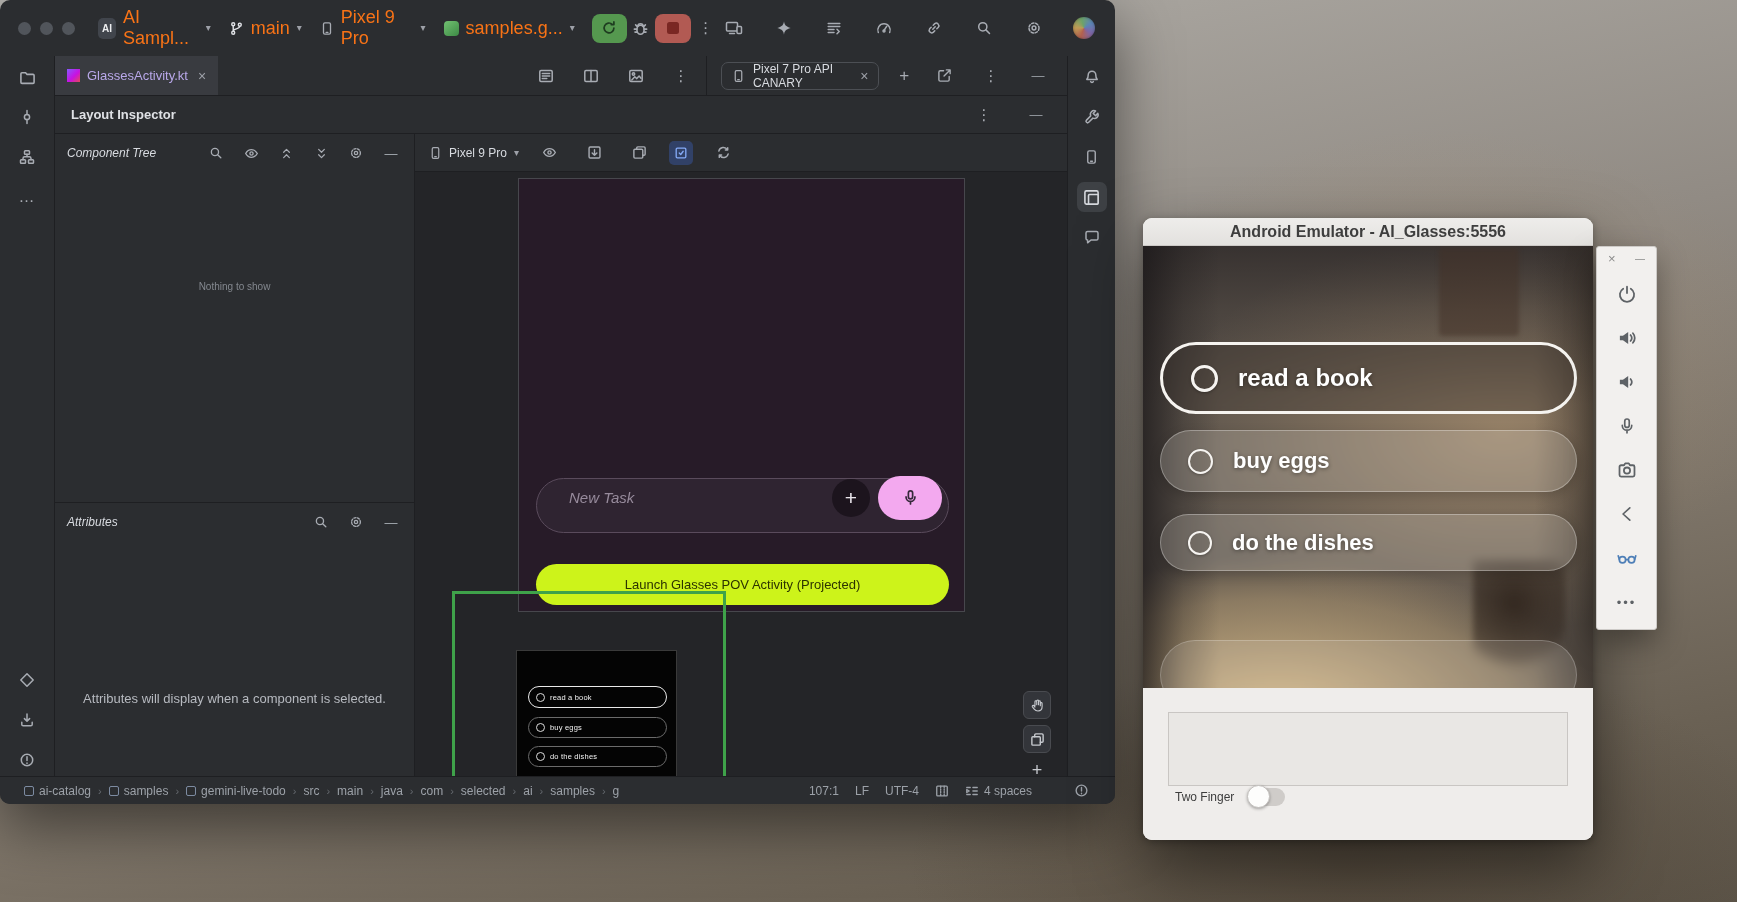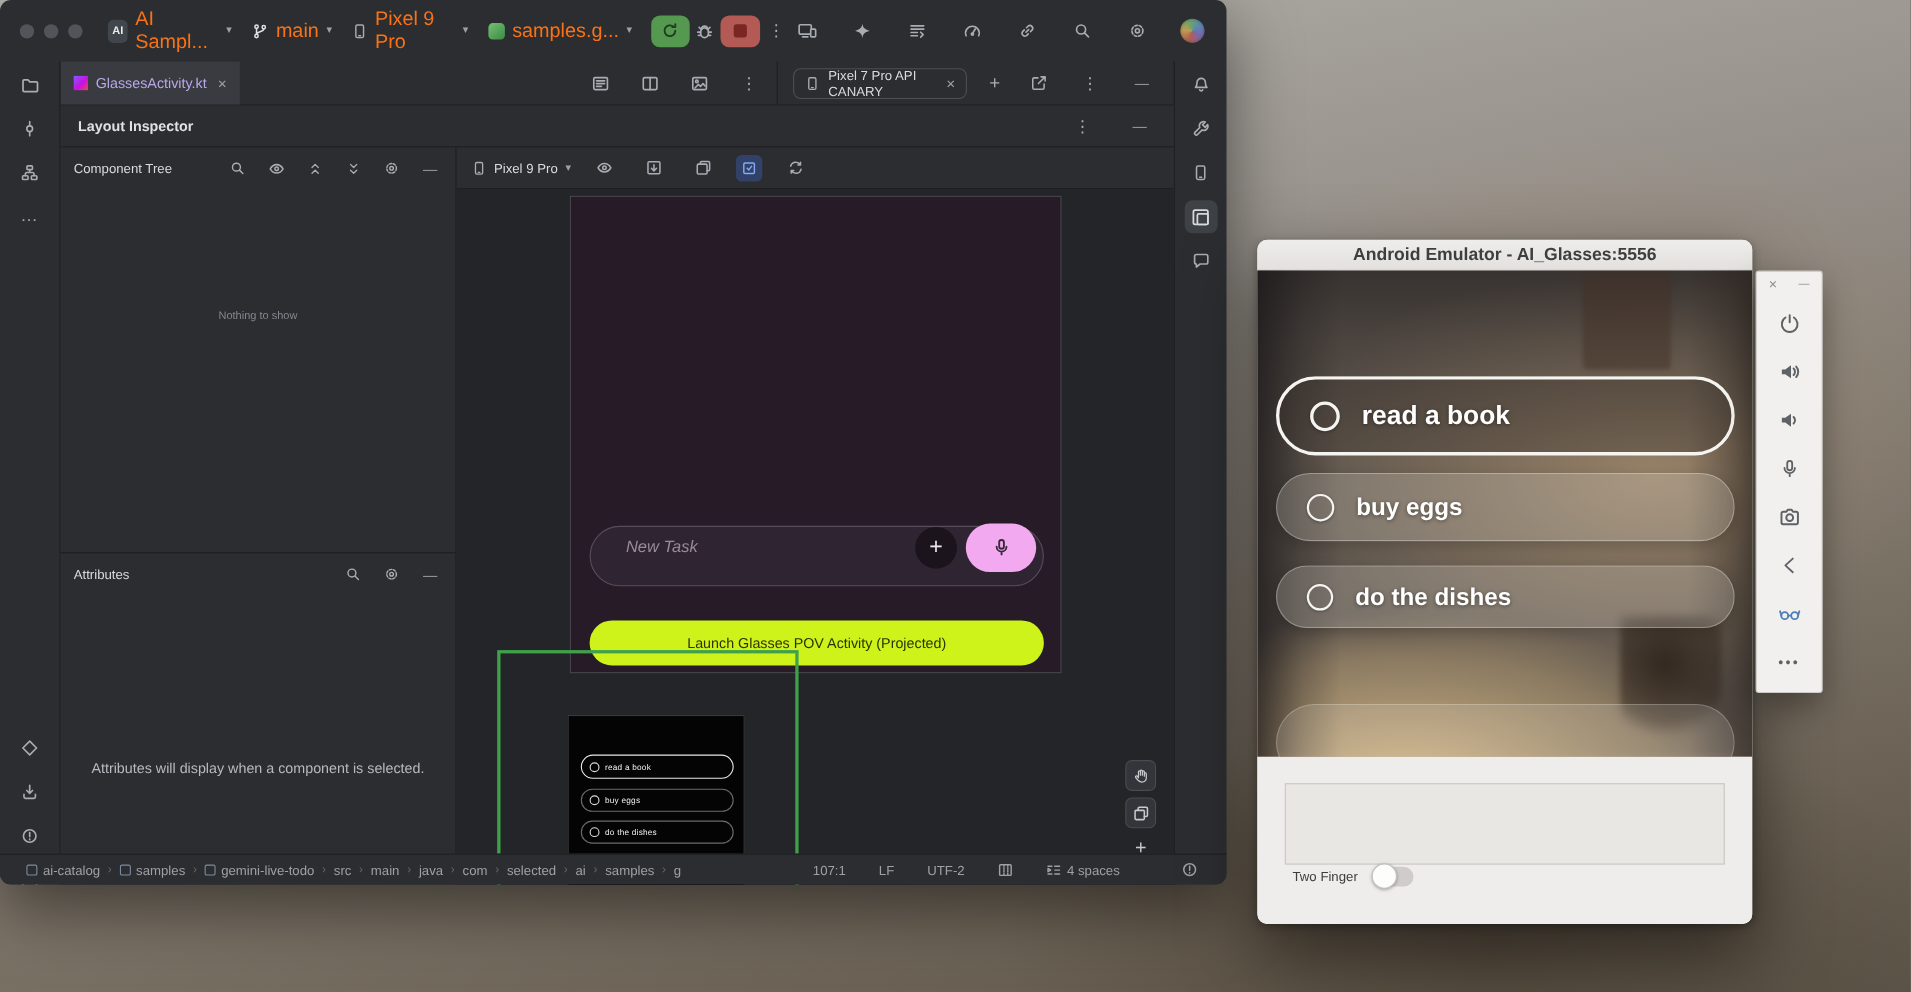--- a/index.html
+++ b/index.html
@@ -51,21 +51,21 @@
   .strip-btn { position:absolute; left:50%; transform:translateX(-50%); width:30px; height:30px; border-radius:7px; display:flex; align-items:center; justify-content:center; color:#a8acb3; }
   .strip-btn.selected { background:#3e4145; color:#d6d9de; }
 
   
   .li { position:absolute; left:55px; top:96px; width:1012px; height:778px; display:flex; flex-direction:column; background:#2b2d30; }
   .li-header { flex:0 0 38px; display:flex; align-items:center; padding:0 16px; border-bottom:1px solid #1e1f22; }
   .li-title { font-size:13px; font-weight:600; color:#dfe1e5; }
   .li-actions { margin-left:auto; display:flex; align-items:center; gap:22px; color:#a8acb3; }
   .li-body { flex:1; display:flex; min-height:0; }
   .li-left { flex:0 0 360px; border-right:1px solid #1e1f22; display:flex; flex-direction:column; }
-  .sec-header { flex:0 0 38px; display:flex; align-items:center; padding:0 12px; font-size:12px; color:#d8dbe0; }
+  .sec-header { flex:0 0 38px; display:flex; align-items:center; padding:0 12px; font-size:12px; color:#d8dbe0;font-style:italic; }
   .sec-icons { margin-left:auto; display:flex; align-items:center; gap:13px; color:#9aa0a6; }
   .minus-g { font-size:13px; color:#9aa0a6; }
   .ct-body { flex:0 0 331px; border-bottom:1px solid #1e1f22; text-align:center; padding-top:106px; }
   .empty-dim { font-size:10px; color:#84888f; }
   .attr-body { flex:1; text-align:center; padding-top:150px; }
   .empty-hint { font-size:13px; color:#b7bac0; }
   .li-right { flex:1; display:flex; flex-direction:column; min-width:0; }
   .pv-toolbar { flex:0 0 38px; display:flex; align-items:center; gap:15px; padding:0 14px; border-bottom:1px solid #1e1f22; font-size:12px; color:#d8dbe0; }
   .pv-device { display:flex; align-items:center; gap:7px; }
   .pv-ic { color:#a8acb3; display:flex; align-items:center; }
@@ -93,21 +93,21 @@
   .float-tools { position:absolute; left:605px; top:519px; width:34px; display:flex; flex-direction:column; align-items:center; gap:6px; }
   .ft-btn { width:28px; height:28px; border-radius:6px; background:#33353a; border:1px solid #494b50; color:#c6c9ce; display:flex; align-items:center; justify-content:center; }
   .ft-ic { height:22px; color:#c6c9ce; display:flex; align-items:center; justify-content:center; font-size:18px; }
 
   
   .status-bar { position:absolute; left:0; bottom:0; width:1115px; height:28px; background:#2b2d30; border-top:1px solid #1e1f22; display:flex; align-items:center; padding:0 26px 0 24px; font-size:12px; color:#9ca1a8; }
   .crumbs { display:flex; align-items:center; gap:7px; }
   .crumb { display:flex; align-items:center; gap:5px; }
   .cube { width:10px; height:10px; border:1.2px solid #7d8ba1; border-radius:2px; display:block; }
   .crumb-sep { color:#64686e; font-size:11px; }
-  .sb-right { margin-left:auto; display:flex; align-items:center; gap:30px; }
+  .sb-right { margin-left:auto; display:flex; align-items:center; gap:16px; }
   .sb-item { display:flex; align-items:center; gap:5px; }
   .sb-insp { margin-left:26px; display:flex; align-items:center; }
 
   
   .emu { position:absolute; left:1143px; top:218px; width:450px; height:622px; border-radius:9px; overflow:hidden; background:#efedeb; box-shadow:0 26px 64px rgba(0,0,0,.5), 0 2px 8px rgba(0,0,0,.3); }
   .emu-title { height:28px; background:linear-gradient(#eeedeb,#e3e1de); border-bottom:1px solid #ccc9c6; display:flex; align-items:center; justify-content:center; font-size:16px; font-weight:700; color:#3e3e3e; }
   .emu-screen { position:relative; height:442px; overflow:hidden;
     background:
       linear-gradient(90deg, rgba(24,21,23,.72) 0%, rgba(24,21,23,.25) 9%, rgba(24,21,23,0) 17%),
       linear-gradient(270deg, rgba(42,35,30,.5) 0%, rgba(42,35,30,0) 13%),
@@ -642,21 +642,21 @@
             <span>samples</span>
           </span>
         <span class="crumb-sep">›</span>
         <span class="crumb">
             <span>g</span>
           </span>
       </div>
       <div class="sb-right">
         <span class="sb-item">107:1</span>
         <span class="sb-item">LF</span>
-        <span class="sb-item">UTF-2</span>
+        <span class="sb-item">UTF-4</span>
         <span class="sb-item">
             <svg class="ic" width="14" height="14" viewBox="0 0 16 16">
               <rect x="2" y="2.5" width="12" height="11" rx="1"></rect>
               <path d="M6.5 2.5v11M10.5 2.5v11" stroke-dasharray="1.6 1.4"></path>
             </svg>
           </span>
         <span class="sb-item">
           <svg class="ic" width="14" height="14" viewBox="0 0 16 16">
               <path d="M9 4h5M9 8h5M9 12h5M2 4h4M2 12h4M2 6.3v3.4l2.8-1.7z"></path>
             </svg>

